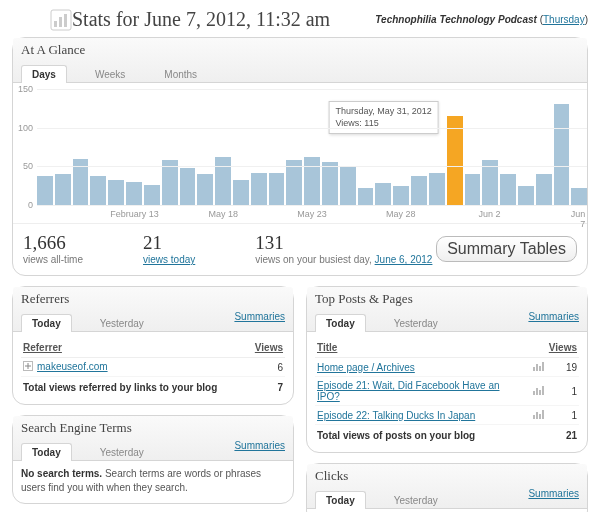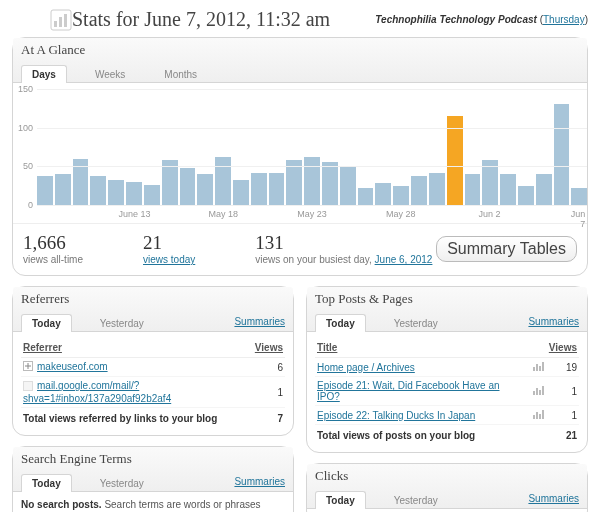--- a/index.html
+++ b/index.html
@@ -30,21 +30,21 @@
     padding: 4px 8px 0 8px;
     border-radius: 3px 3px 0 0;
   }
   .panel-title {
     font-family: Georgia, serif;
     font-size: 13px;
     color: #444;
     font-weight: normal;
     padding-bottom: 4px;
   }
-  .panel-header-row { display:flex; justify-content: space-between; align-items: flex-end; }
+  .panel-header-row { display:flex; justify-content: space-between; }
   .panel-tabs { display: flex; gap: 17px; margin-top: 2px; }
   .tab {
     padding: 3px 10px;
     font-size: 10px;
     color: #888;
     border: 1px solid transparent;
     border-bottom: none;
     cursor: pointer;
     position: relative;
     top: 1px;
@@ -193,27 +193,34 @@
             <div class="bar highlight" style="height: 76.6667%;"></div>
             <div class="bar" style="height: 26.6667%;"></div>
             <div class="bar" style="height: 38.6667%; position: relative;"></div>
             <div class="bar" style="height: 26.6667%; position: relative;"></div>
             <div class="bar" style="height: 16%;"></div>
             <div class="bar" style="height: 26.6667%;"></div>
             <div class="bar" style="height: 87.3333%;"></div>
             <div class="bar" style="height: 14.6667%;"></div>
           </div>
         <div class="chart-xaxis" id="chart-xaxis">
-            <div class="xtick" style="left: 17.7419%;">June 13</div>
+            <div class="xtick" style="left: 17.7419%;">February 13</div>
             <div class="xtick" style="left: 33.871%;">May 18</div>
             <div class="xtick" style="left: 50%;">May 23</div>
             <div class="xtick" style="left: 66.129%;">May 28</div>
             <div class="xtick" style="left: 82.2581%;">Jun 2</div>
             <div class="xtick" style="left: 98.3871%; text-align: right;">Jun 7</div>
           </div>
+        <div class="tooltip" id="chart-tooltip" style="left: calc(74.1935% + 0px); top: 18px;">
+          <div>Thursday, May 31, 2012</div>
+          <div>
+            <span>Views:</span>
+            <span>115</span>
+          </div>
+        </div>
       <div class="ygrid" style="top: calc(100% - 18px);"></div>
           <div class="ygrid" style="top: calc(66.6667% - 10px);"></div>
           <div class="ygrid" style="top: calc(33.3333% - 2px);"></div>
           <div class="ygrid" style="top: calc(0% + 6px);"></div>
         </div>
       <div class="stats-row">
         <div class="stat">
           <div class="stat-num">1,666</div>
           <div class="stat-label">views all-time</div>
         </div>
@@ -257,26 +264,20 @@
               </thead>
             <tbody id="referrers-body">
                 <tr>
                   <td><span class="mini-icon"><svg viewBox="0 0 10 10" width="10" height="10">
                         <rect x="0.5" y="0.5" width="9" height="9" fill="#fff" stroke="#bbb"></rect>
                         <line x1="5" y1="2" x2="5" y2="8" stroke="#888"></line>
                         <line x1="2" y1="5" x2="8" y2="5" stroke="#888"></line>
                       </svg></span><a>makeuseof.com</a></td>
                   <td class="r">6</td>
                 </tr>
-                <tr>
-                  <td><span class="mini-icon"><svg viewBox="0 0 10 10" width="10" height="10">
-                        <rect x="0.5" y="0.5" width="9" height="9" fill="#f5f5f5" stroke="#ddd"></rect>
-                      </svg></span><a>mail.google.com/mail/?shva=1#inbox/137a290af92b2af4</a></td>
-                  <td class="r">1</td>
-                </tr>
               </tbody>
             <tbody>
                 <tr class="total">
               <td>Total views referred by links to your blog</td>
               <td class="r">7</td>
             </tr>
           </tbody>
             </table>
         </div>
       </div>
@@ -287,21 +288,21 @@
           <div class="panel-header-row">
             <div class="panel-tabs">
               <div class="tab active">Today</div>
               <div class="tab">Yesterday</div>
             </div>
             <div class="summaries-link"><a>Summaries</a></div>
           </div>
         </div>
         <div class="panel-body">
           <div class="noterms">
-            <b>No search posts.</b>
+            <b>No search terms.</b>
             <span>Search terms are words or phrases users find you with when they search.</span>
           </div>
         </div>
       </div>
 
     </div>
     <div class="col">
 
       <div class="panel">
         <div class="panel-header">

